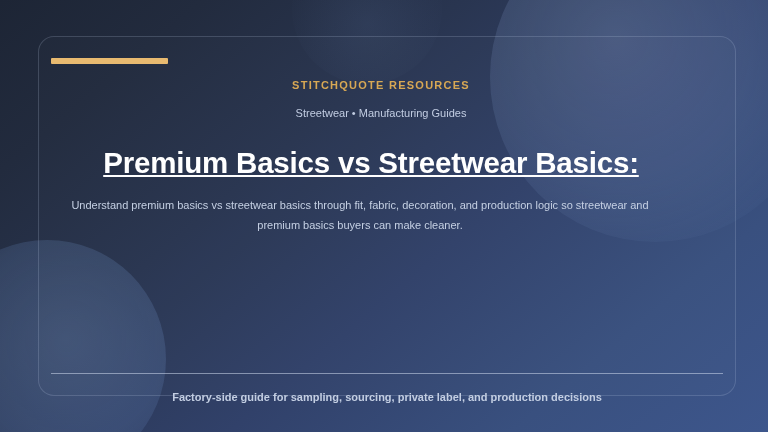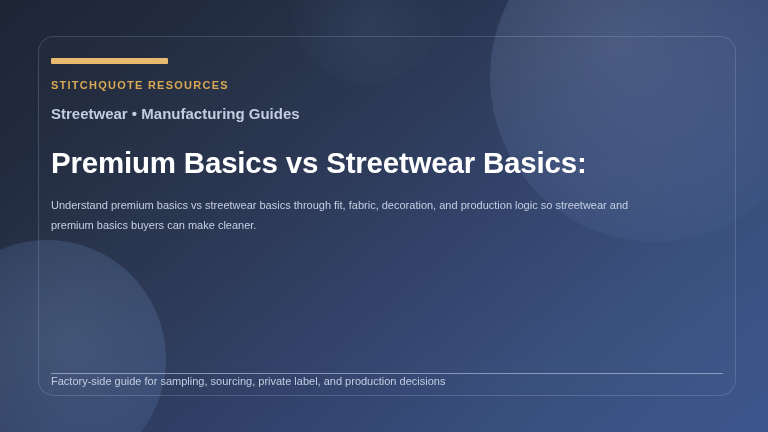--- a/index.html
+++ b/index.html
@@ -31,20 +31,21 @@
   
   #stage {
     background:
       linear-gradient(140deg,
         #1d2535 0%,
         #222b3e 16%,
         #293550 36%,
         #31416a 58%,
         #39507f 80%,
         #3d568c 100%);
+    text-align: center;
   }
 
   
   .blob { position:absolute; border-radius:50%; pointer-events:none; }
 
   #blob-tr {
     width:330px; height:330px;
     right:-52px; top:-88px;
     background:radial-gradient(circle at 38% 38%,
         rgba(150,175,215,0.26) 0%,
@@ -100,36 +101,36 @@
     margin-top:15px;
     font-size:11px;
     font-weight:bold;
     letter-spacing:1.25px;
     color:#d8a854;
     line-height:13px;
   }
 
   #kicker {
     margin-top:14px;
-    font-size:15px;
-    font-weight:700;
+    font-size:11px;
+    font-weight:400;
     color:#c2cde2;
     line-height:15px;
   }
 
   #title {
     margin-top:23px;
     font-size:29.5px;
     font-weight:bold;
     color:#ffffff;
     line-height:38px;
     letter-spacing:-0.2px;
     max-width:640px;
   }
-  #title .line { display:block; white-space:nowrap; }
+  #title .line { display:block; white-space:nowrap;text-decoration:underline; }
 
   #desc {
     margin-top:13px;
     font-size:11px;
     font-weight:400;
     color:#c5d0e3;
     line-height:20px;
     max-width:618px;
   }
 
@@ -137,25 +138,26 @@
   #footer {
     position:absolute;
     left:51px; top:373px;
     width:672px;
   }
   #divider {
     width:100%; height:1px;
     background:rgba(205,217,237,0.55);
   }
   #footer-note {
-    margin-top:0;
+    margin-top:16px;
     font-size:11px;
     color:#c3cee2;
     line-height:14px;
     white-space:nowrap;
+    font-weight:bold;
   }
 </style>
 </head>
 <body>
 
 <div id="stage">
 
   <div class="blob" id="blob-tr"></div>
   <div class="blob" id="blob-mid"></div>
   <div class="blob" id="blob-bl"></div>

